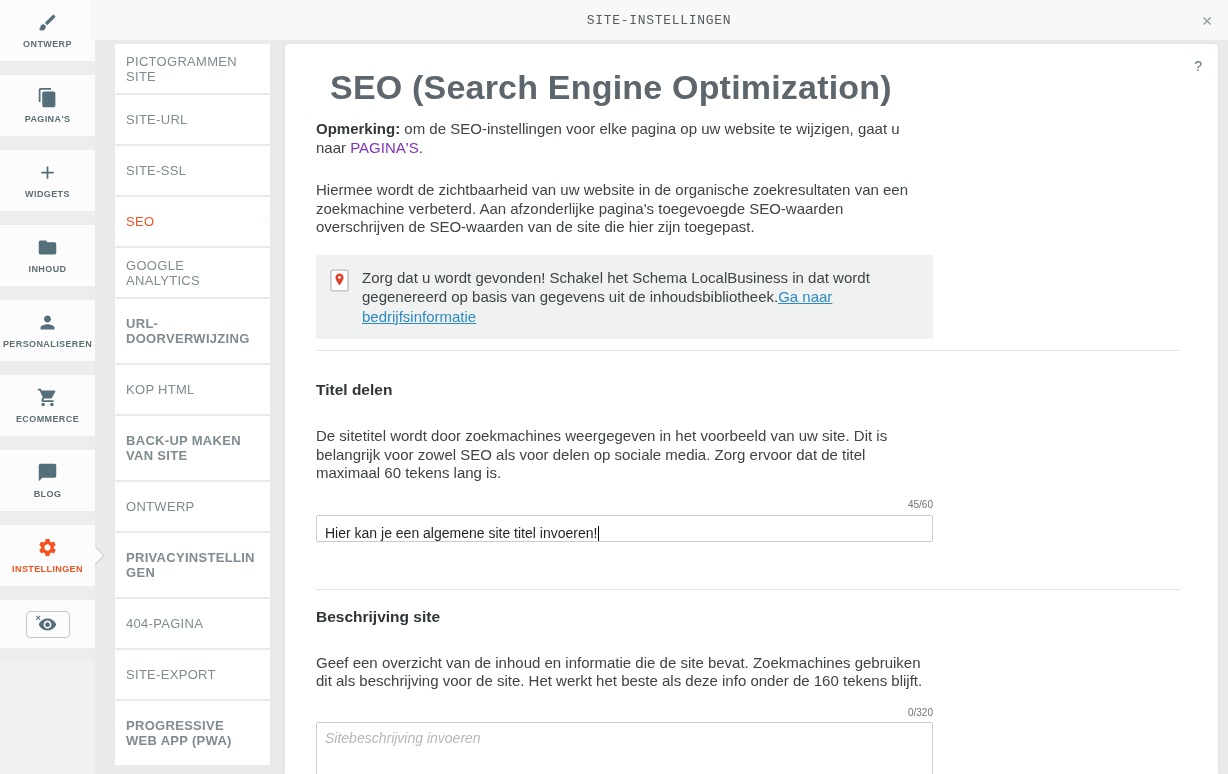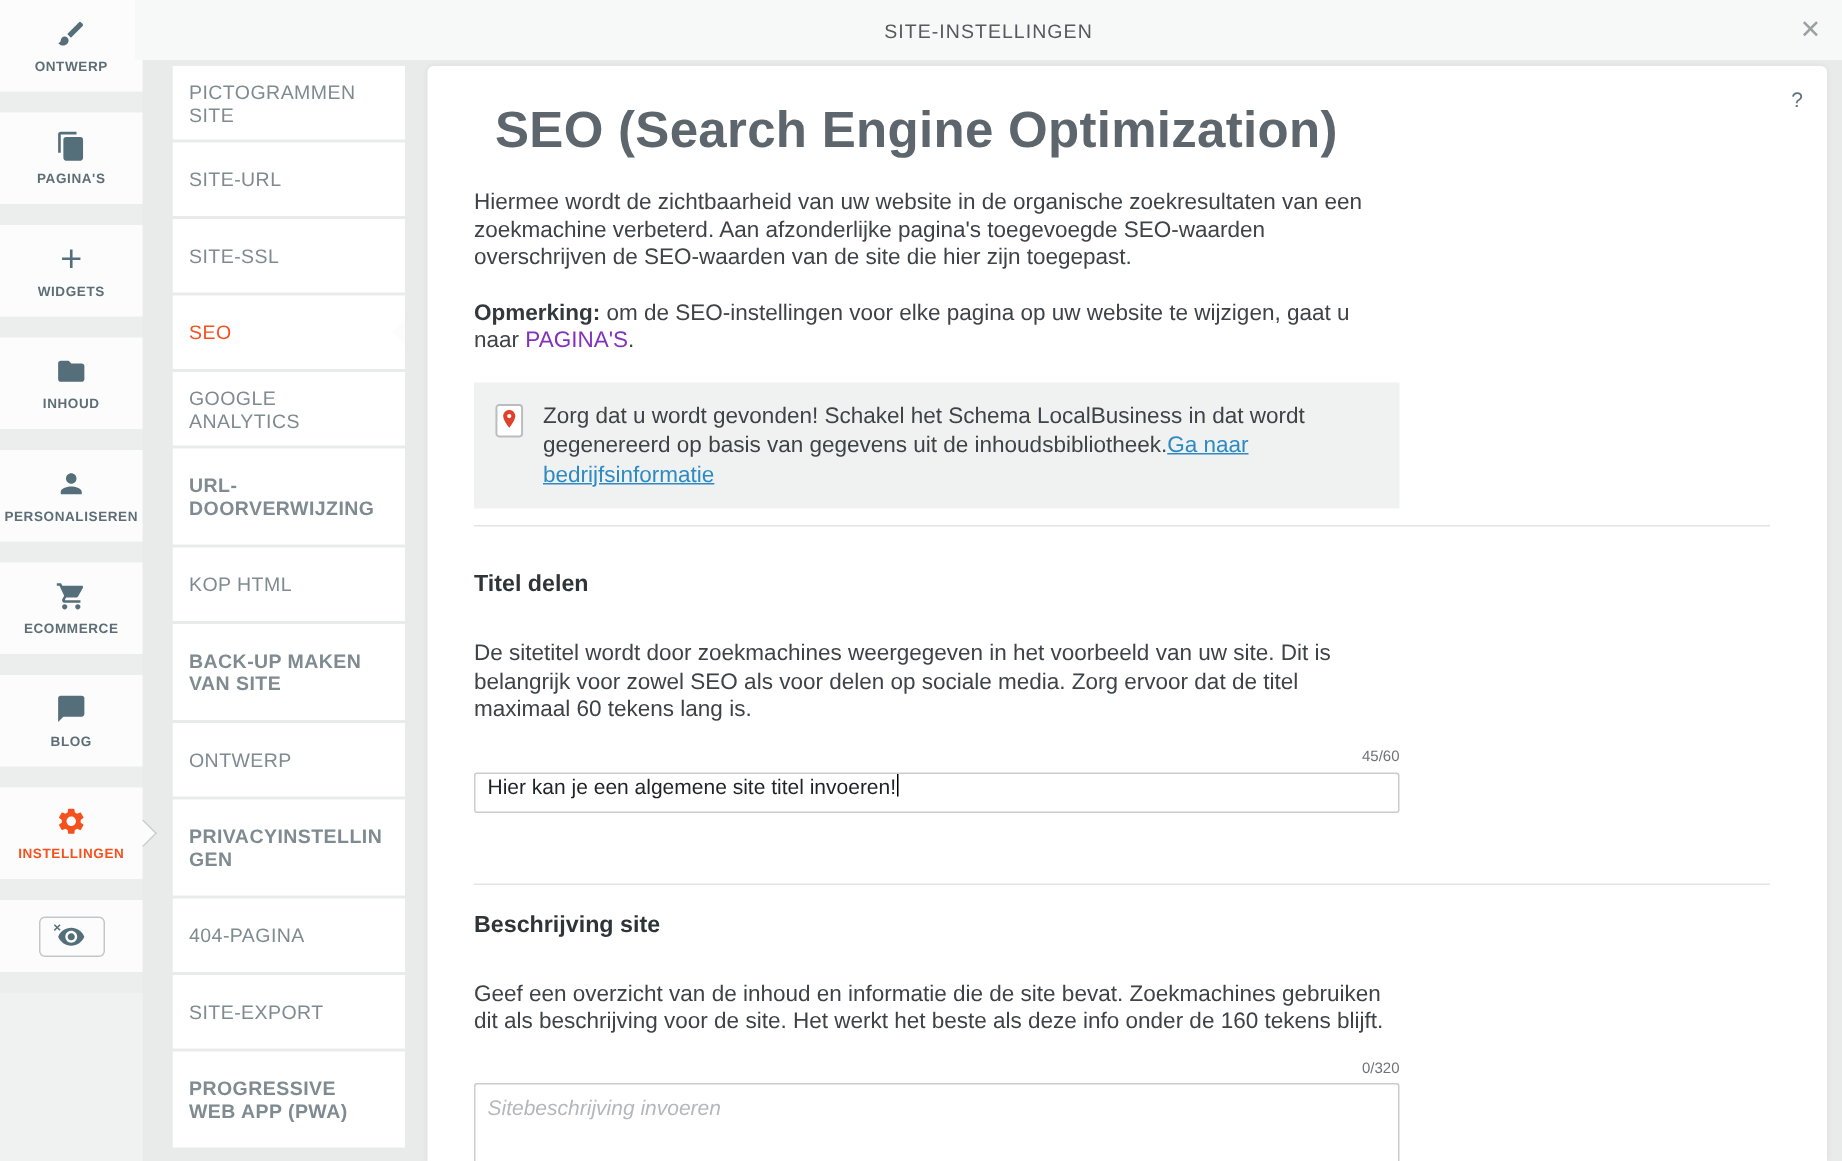--- a/index.html
+++ b/index.html
@@ -48,21 +48,21 @@
   .point-arrow {
     position:absolute; width:13px; height:13px; background:#fcfcfc;
     border-top:1px solid #c9cccd; border-right:1px solid #c9cccd;
     transform:rotate(45deg); z-index:5;
   }
   .app-item .point-arrow { right:-7px; top:24px; }
 
   
   .modal-header {
     position:absolute; left:90px; top:0; right:0; height:40px;
-    background:#f7f8f8; display:flex; align-items:center; justify-content:center;
+    background:#f7f8f8; display:flex; align-items:center; justify-content:center;font-family:Liberation Mono, monospace;
   }
   .modal-title {
     font-size:13px; color:#55595d; letter-spacing:.7px;
   }
   .close-btn {
     position:absolute; right:9px; top:50%; transform:translateY(-50%);
     width:24px; height:24px; display:flex; align-items:center; justify-content:center;
     font-size:17px; color:#9aa0a3; cursor:pointer; font-weight:400;
   }
 
@@ -118,21 +118,21 @@
   }
   .section-heading.second { margin-top:17px; }
   .section-desc { margin-top:27px; }
   .counter-row {
     margin-top:3px; width:617px; margin-left:31px; text-align:right;
     font-size:10px; color:#6d7276; line-height:13px;
   }
   .text-input {
     margin:4px 0 0 31px; width:617px; height:27px;
     border:1px solid #caccce; border-radius:2px; background:#fff;
-    display:flex; align-items:flex-start; padding:0 8px; cursor:text;
+    display:flex; align-items:flex-end; padding:0 8px; cursor:text;
   }
   .text-input .value { font-size:14px; color:#1f2326; white-space:nowrap; }
   .caret { display:inline-block; width:1px; height:15px; background:#000; margin-left:1px; vertical-align:middle; }
   textarea.desc-area {
     display:block; margin:3px 0 0 31px; width:617px; height:96px;
     border:1px solid #caccce; border-radius:2px; padding:7px 8px;
     font-family:"Liberation Sans","DejaVu Sans",sans-serif; font-size:14px; color:#1f2326;
     resize:both; outline:none;
   }
   textarea.desc-area::placeholder { font-style:italic; color:#b4b8ba; }
@@ -247,23 +247,23 @@
   <div class="nav-item tall">
       <span>PROGRESSIVE WEB APP (PWA)</span>
     </div>
 </nav>
 
 <main class="panel">
   <span class="help-mark">?</span>
 
   <h1 class="page-title">SEO (Search Engine Optimization)</h1>
 
+  <p class="col body-text note"><b>Opmerking:</b><span> om de SEO-instellingen voor elke pagina op uw website te wijzigen, gaat u naar </span><a class="link-purple">PAGINA'S</a><span>.</span></p>
+
   <p class="col body-text intro">Hiermee wordt de zichtbaarheid van uw website in de organische zoekresultaten van een zoekmachine verbeterd. Aan afzonderlijke pagina's toegevoegde SEO-waarden overschrijven de SEO-waarden van de site die hier zijn toegepast.</p>
-
-  <p class="col body-text note"><b>Opmerking:</b><span> om de SEO-instellingen voor elke pagina op uw website te wijzigen, gaat u naar </span><a class="link-purple">PAGINA'S</a><span>.</span></p>
 
   <div class="notice-box">
     <svg class="notice-icon" width="19" height="23" viewBox="0 0 20 24">
       <rect x="1" y="1" width="18" height="22" rx="2" fill="#ffffff" stroke="#b9bdbf" stroke-width="1.4"></rect>
       <path d="M10 4.5c-2.35 0-4.25 1.9-4.25 4.25C5.75 11.94 10 17 10 17s4.25-5.06 4.25-8.25C14.25 6.4 12.35 4.5 10 4.5zm0 5.75a1.5 1.5 0 1 1 0-3 1.5 1.5 0 0 1 0 3z" fill="#e0412c"></path>
     </svg>
     <div class="notice-text"><span>Zorg dat u wordt gevonden! Schakel het Schema LocalBusiness in dat wordt gegenereerd op basis van gegevens uit de inhoudsbibliotheek.</span><a class="link-blue">Ga naar bedrijfsinformatie</a></div>
   </div>
 
   <hr class="divider hr1">

